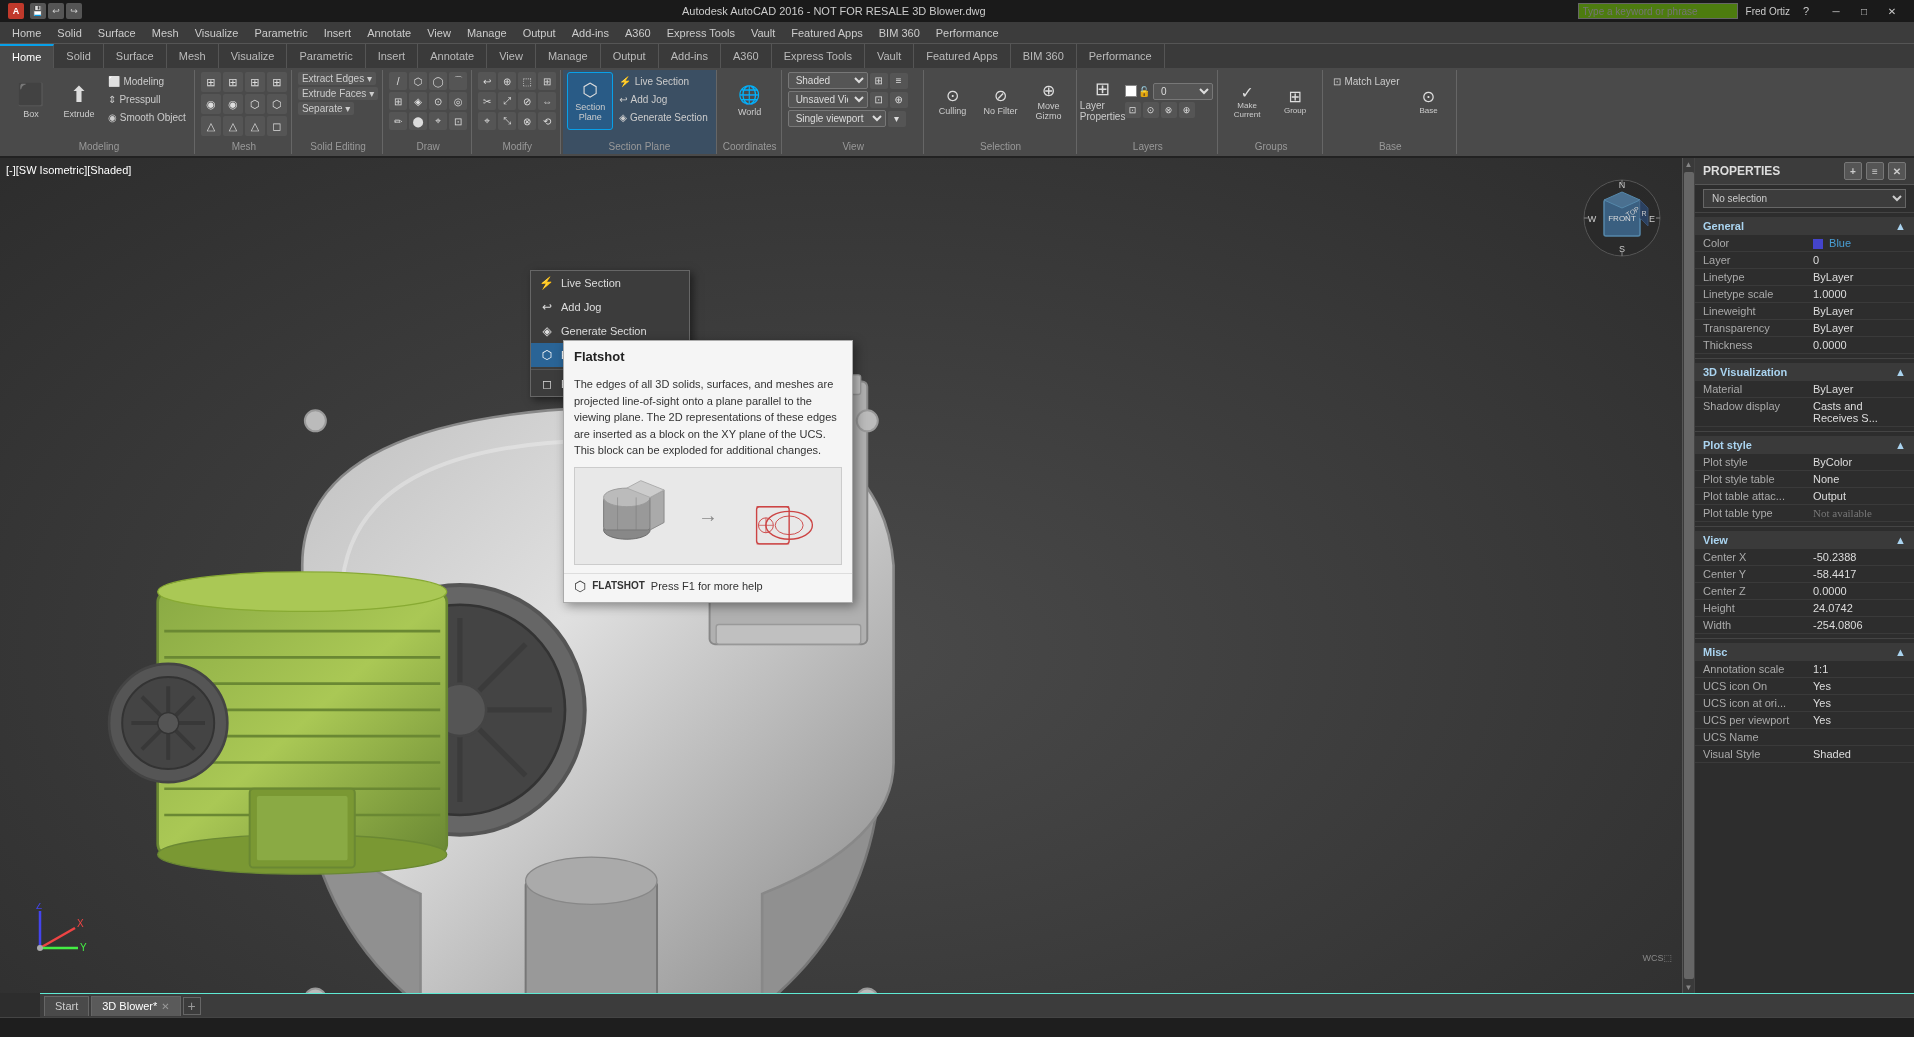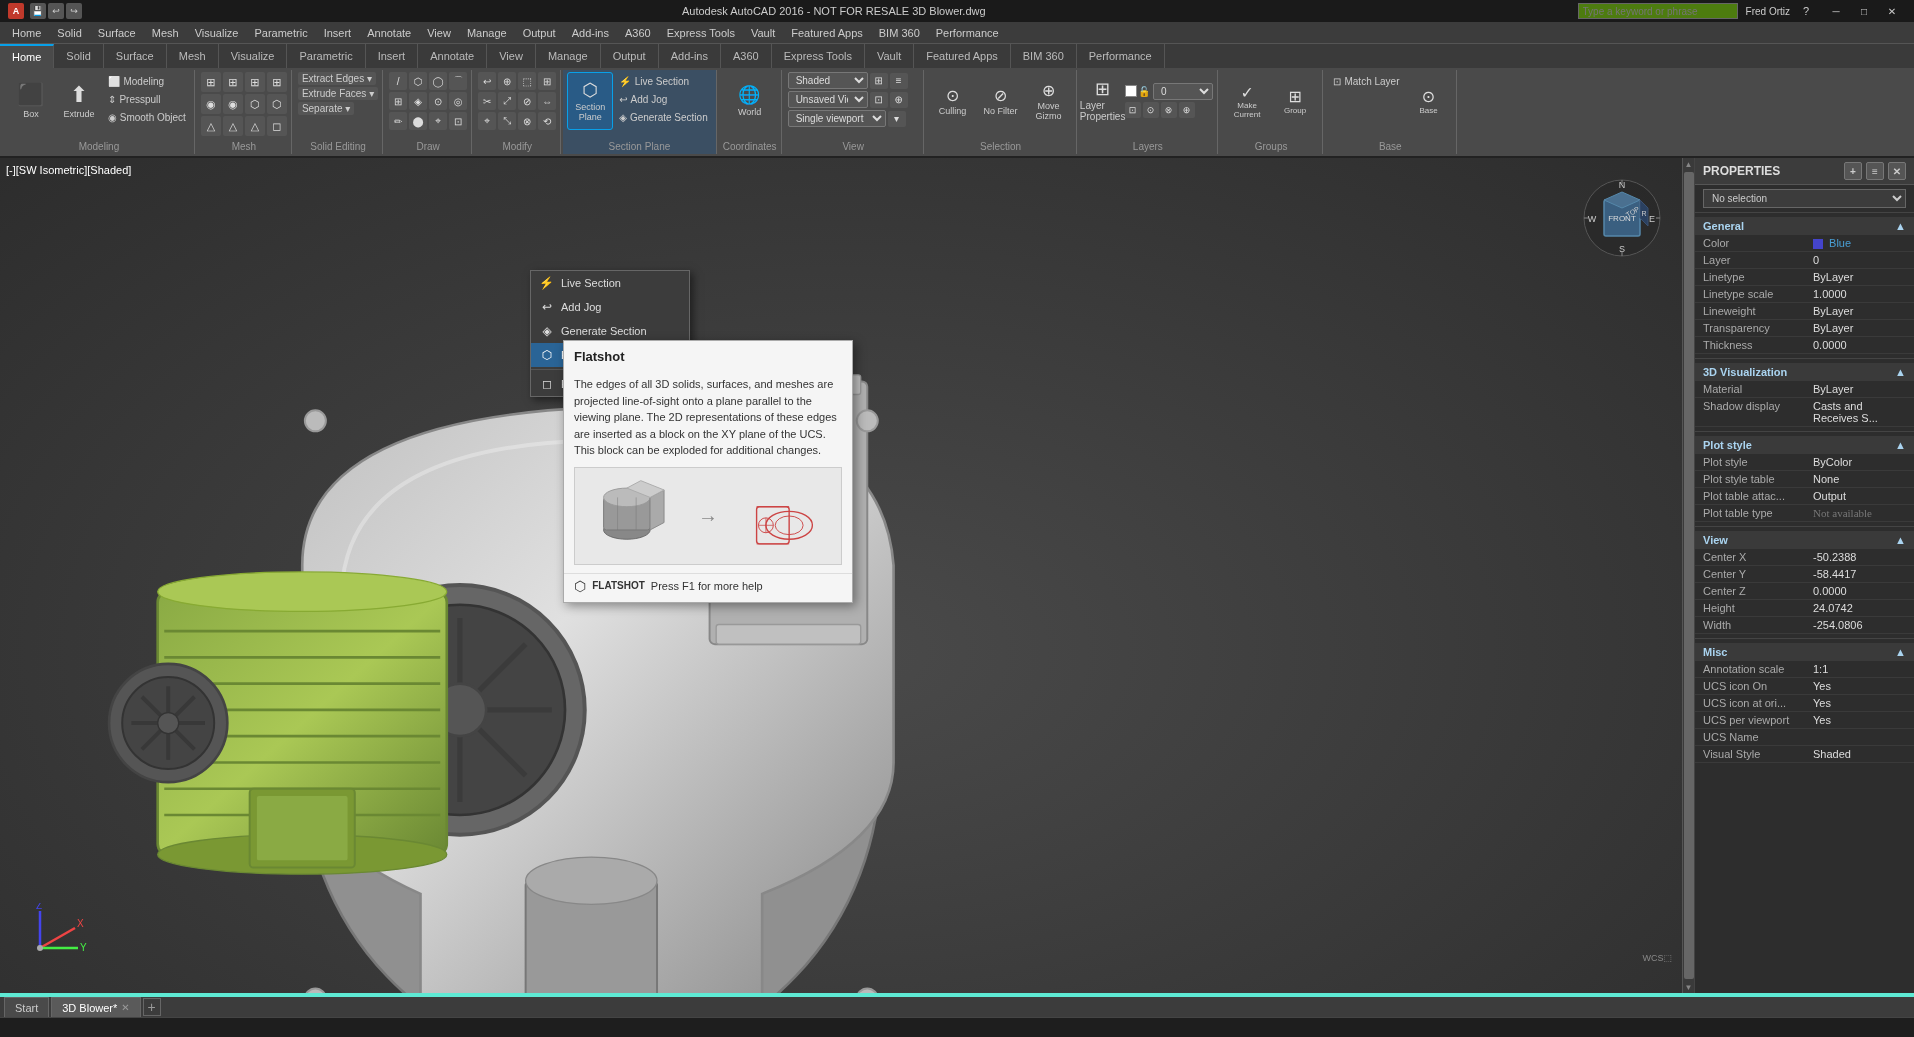--- a/index.html
+++ b/index.html
@@ -320,22 +320,23 @@
     .prop-value { color: #ddd; flex: 1; }
     .prop-value.blue { color: #4a9fd4; }
 
     
     #tab-bar {
       height: 24px;
       background: #3c3c3c;
       display: flex;
       align-items: center;
       padding: 0 4px;
-      border-top: 4px solid #5eead4;
+      border-top: 1px solid #5eead4;
       gap: 2px;
+      margin-left: 40px;
     }
     .tab-item {
       background: #4a4a4a;
       border: 1px solid #666;
       border-bottom: none;
       padding: 2px 10px;
       font-size: 11px;
       color: #ccc;
       cursor: pointer;
       height: 20px;

